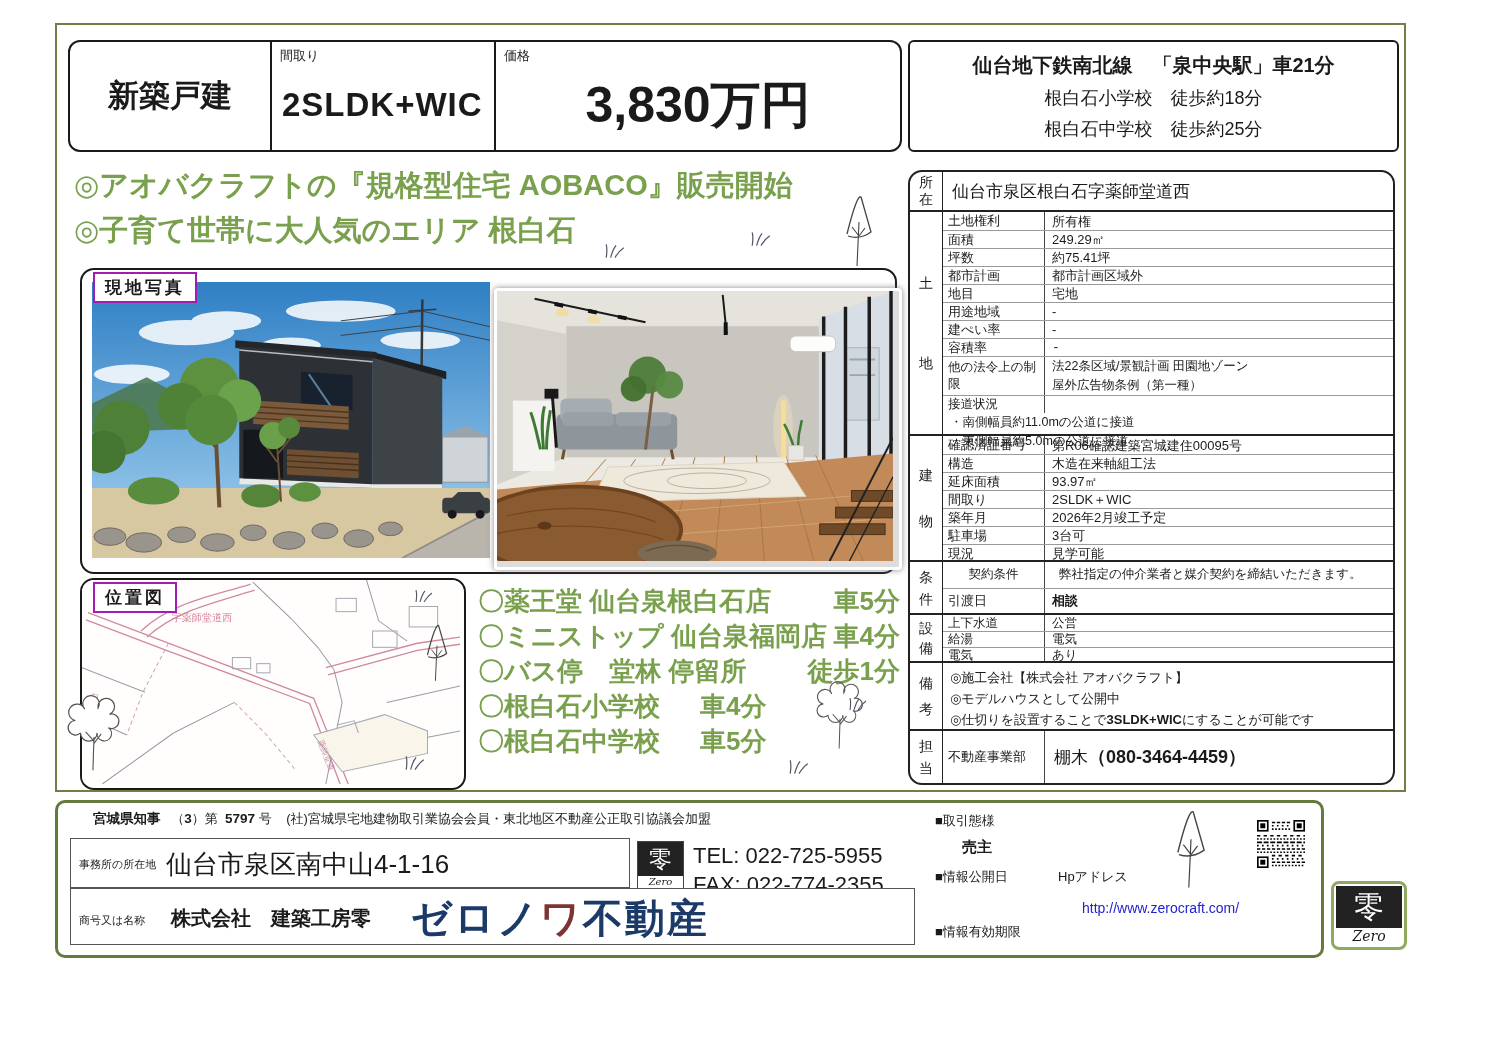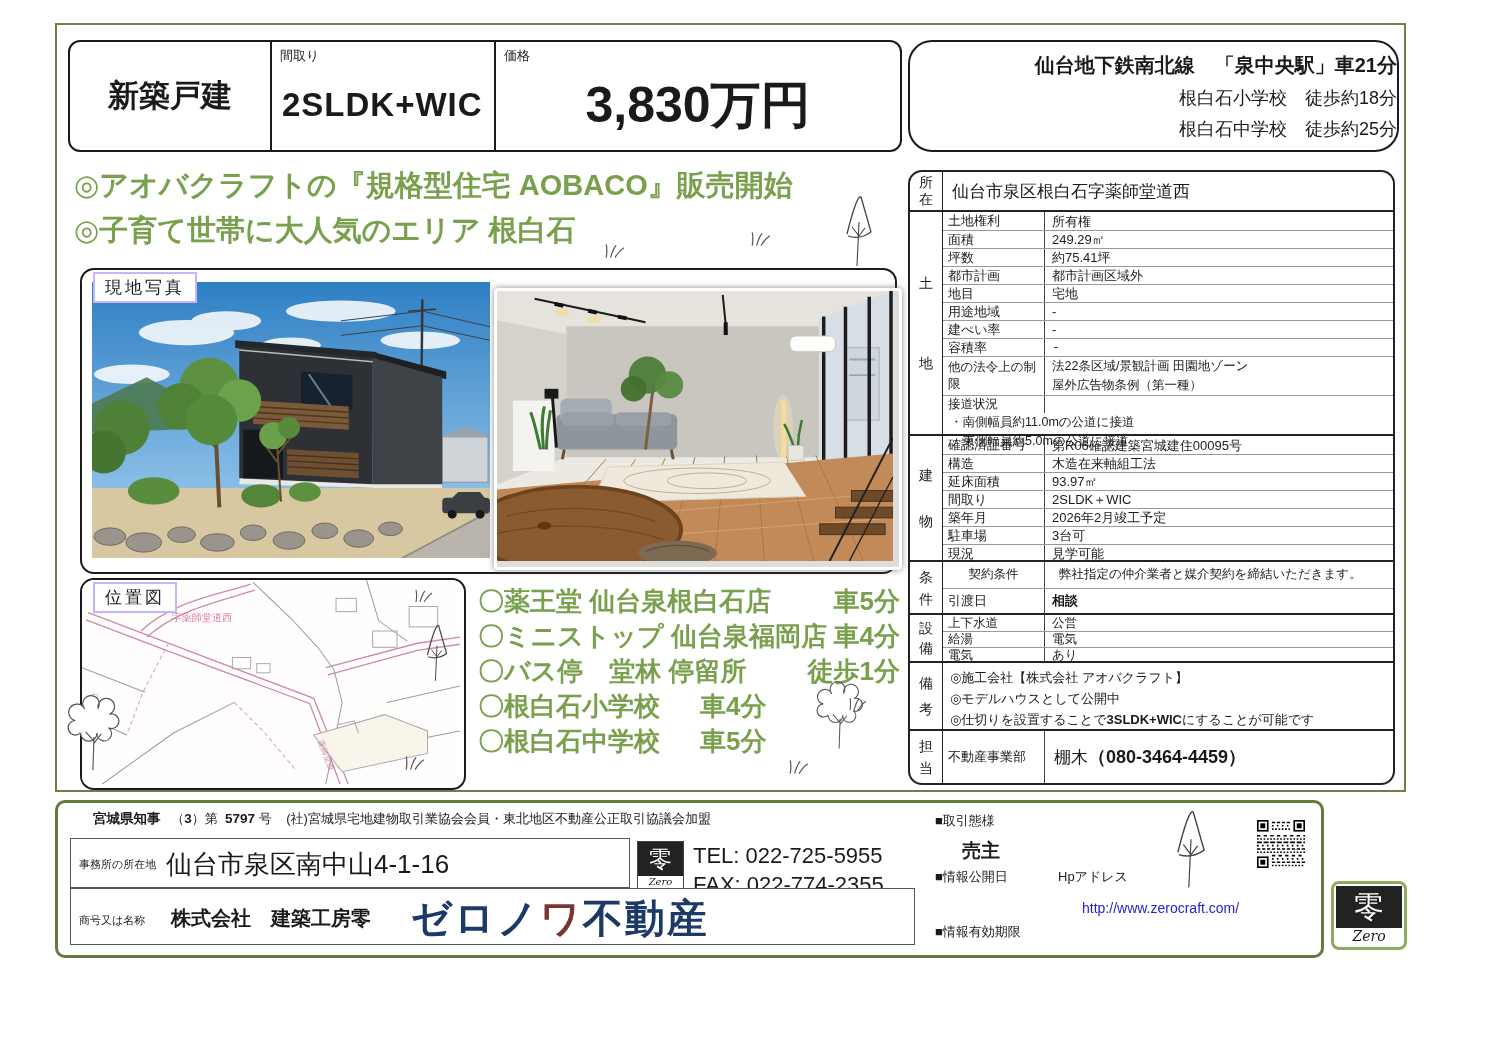--- a/index.html
+++ b/index.html
@@ -10,28 +10,28 @@
   .main-box{left:55px;top:23px;width:1347px;height:765px;border:2px solid #6f7f46;background:#fff;}
   
   .header-box{left:68px;top:40px;width:830px;height:108px;border:2.5px solid #1a1a1a;border-radius:12px;display:flex;}
   .hcell{position:relative;height:100%;}
   .hc1{width:200px;border-right:2px solid #1a1a1a;display:flex;align-items:center;justify-content:center;font-size:31px;font-weight:bold;}
   .hc2{width:222px;border-right:2px solid #1a1a1a;}
   .hc3{flex:1;}
   .hlabel{position:absolute;left:8px;top:5px;font-size:13px;}
   .hval2{position:absolute;left:10px;top:44px;font-size:33px;font-weight:bold;letter-spacing:1px;}
   .hval3{position:absolute;left:0;right:0;top:30px;text-align:center;font-size:50px;font-weight:bold;}
-  .access-box{left:908px;top:40px;width:487px;height:108px;border:2.5px solid #1a1a1a;border-radius:24px;text-align:right;}
+  .access-box{left:908px;top:40px;width:487px;height:108px;border:2.5px solid #1a1a1a;border-radius:6px;text-align:center;}
   .acc1{margin-top:10px;font-size:20px;font-weight:bold;}
   .acc2{margin-top:7px;font-size:18px;}
   
   .headline{color:#79a04c;font-size:29px;font-weight:bold;white-space:nowrap;}
   
   .photo-frame{left:80px;top:268px;width:813px;height:302px;border:2px solid #1a1a1a;border-radius:14px;background:#fff;}
-  .tag{border:2px solid #c4b5fd;background:#fff;font-size:17px;font-weight:normal;letter-spacing:3px;padding:2px 10px;z-index:5;}
+  .tag{border:2px solid #a21caf;background:#fff;font-size:17px;font-weight:bold;letter-spacing:3px;padding:2px 10px;z-index:5;}
   .photo-right{left:494px;top:288px;width:402px;height:276px;border:3px solid #fff;border-radius:4px;box-shadow:0 0 6px rgba(110,110,110,.8);overflow:hidden;z-index:3;background:#ddd;}
   .map-frame{left:80px;top:578px;width:382px;height:208px;border:2px solid #1a1a1a;border-radius:14px;background:#fff;overflow:hidden;}
   
   .nearby{left:478px;top:584px;width:422px;}
   .nrow{position:relative;height:35px;color:#79a04c;font-size:26px;font-weight:bold;white-space:nowrap;}
   .ntime-r{position:absolute;right:0;top:0;}
   .ntime-m{position:absolute;left:222px;top:0;}
   
   .spec{left:908px;top:170px;width:487px;height:615px;border:2px solid #222;border-radius:14px;background:#fff;display:flex;flex-direction:column;font-size:13px;box-sizing:border-box;}
   .sgroup{display:flex;border-top:2px solid #222;box-sizing:border-box;}
@@ -55,21 +55,21 @@
   .fbox{border:1.5px solid #555;background:#fff;box-sizing:border-box;}
   .fbox-addr{left:70px;top:838px;width:560px;height:50px;}
   .fbox-co{left:70px;top:888px;width:845px;height:57px;}
   .flabel{position:absolute;left:8px;font-size:11px;}
   .addr-val{position:absolute;left:95px;top:8px;font-size:26px;}
   .co-name{position:absolute;left:100px;top:16px;font-size:20px;font-weight:bold;}
   .brand{position:absolute;left:340px;top:2px;font-size:40px;font-weight:bold;color:#1b3a68;letter-spacing:2px;}
   .brand .red{color:#7d3434;}
   .telfax{font-size:22px;white-space:nowrap;}
   .fright{font-size:13px;white-space:nowrap;}
-  .fright b{font-size:19px;}
+  .fright b{font-size:15px;}
   .url{color:#2323cc;font-size:14px;text-decoration:none;}
   .zero-mini{left:637px;top:841px;width:47px;height:49px;border:1px solid #444;box-sizing:border-box;background:#fff;}
   .zero-mini .zchar{height:34px;background:#222;color:#fff;display:flex;align-items:center;justify-content:center;font-size:23px;}
   .zero-mini .zlat{height:13px;text-align:center;font-size:10px;font-style:italic;font-family:"DejaVu Serif",serif;}
   .zero-big{left:1331px;top:881px;width:76px;height:69px;border:3px solid #8fa95e;border-radius:8px;background:#fff;box-sizing:border-box;padding:2px;}
   .zero-big .zchar{height:42px;background:#222;color:#fff;display:flex;align-items:center;justify-content:center;font-size:30px;}
   .zero-big .zlat{height:18px;text-align:center;font-size:14px;font-style:italic;font-family:"DejaVu Serif",serif;}
 </style>
 </head>
 <body>

